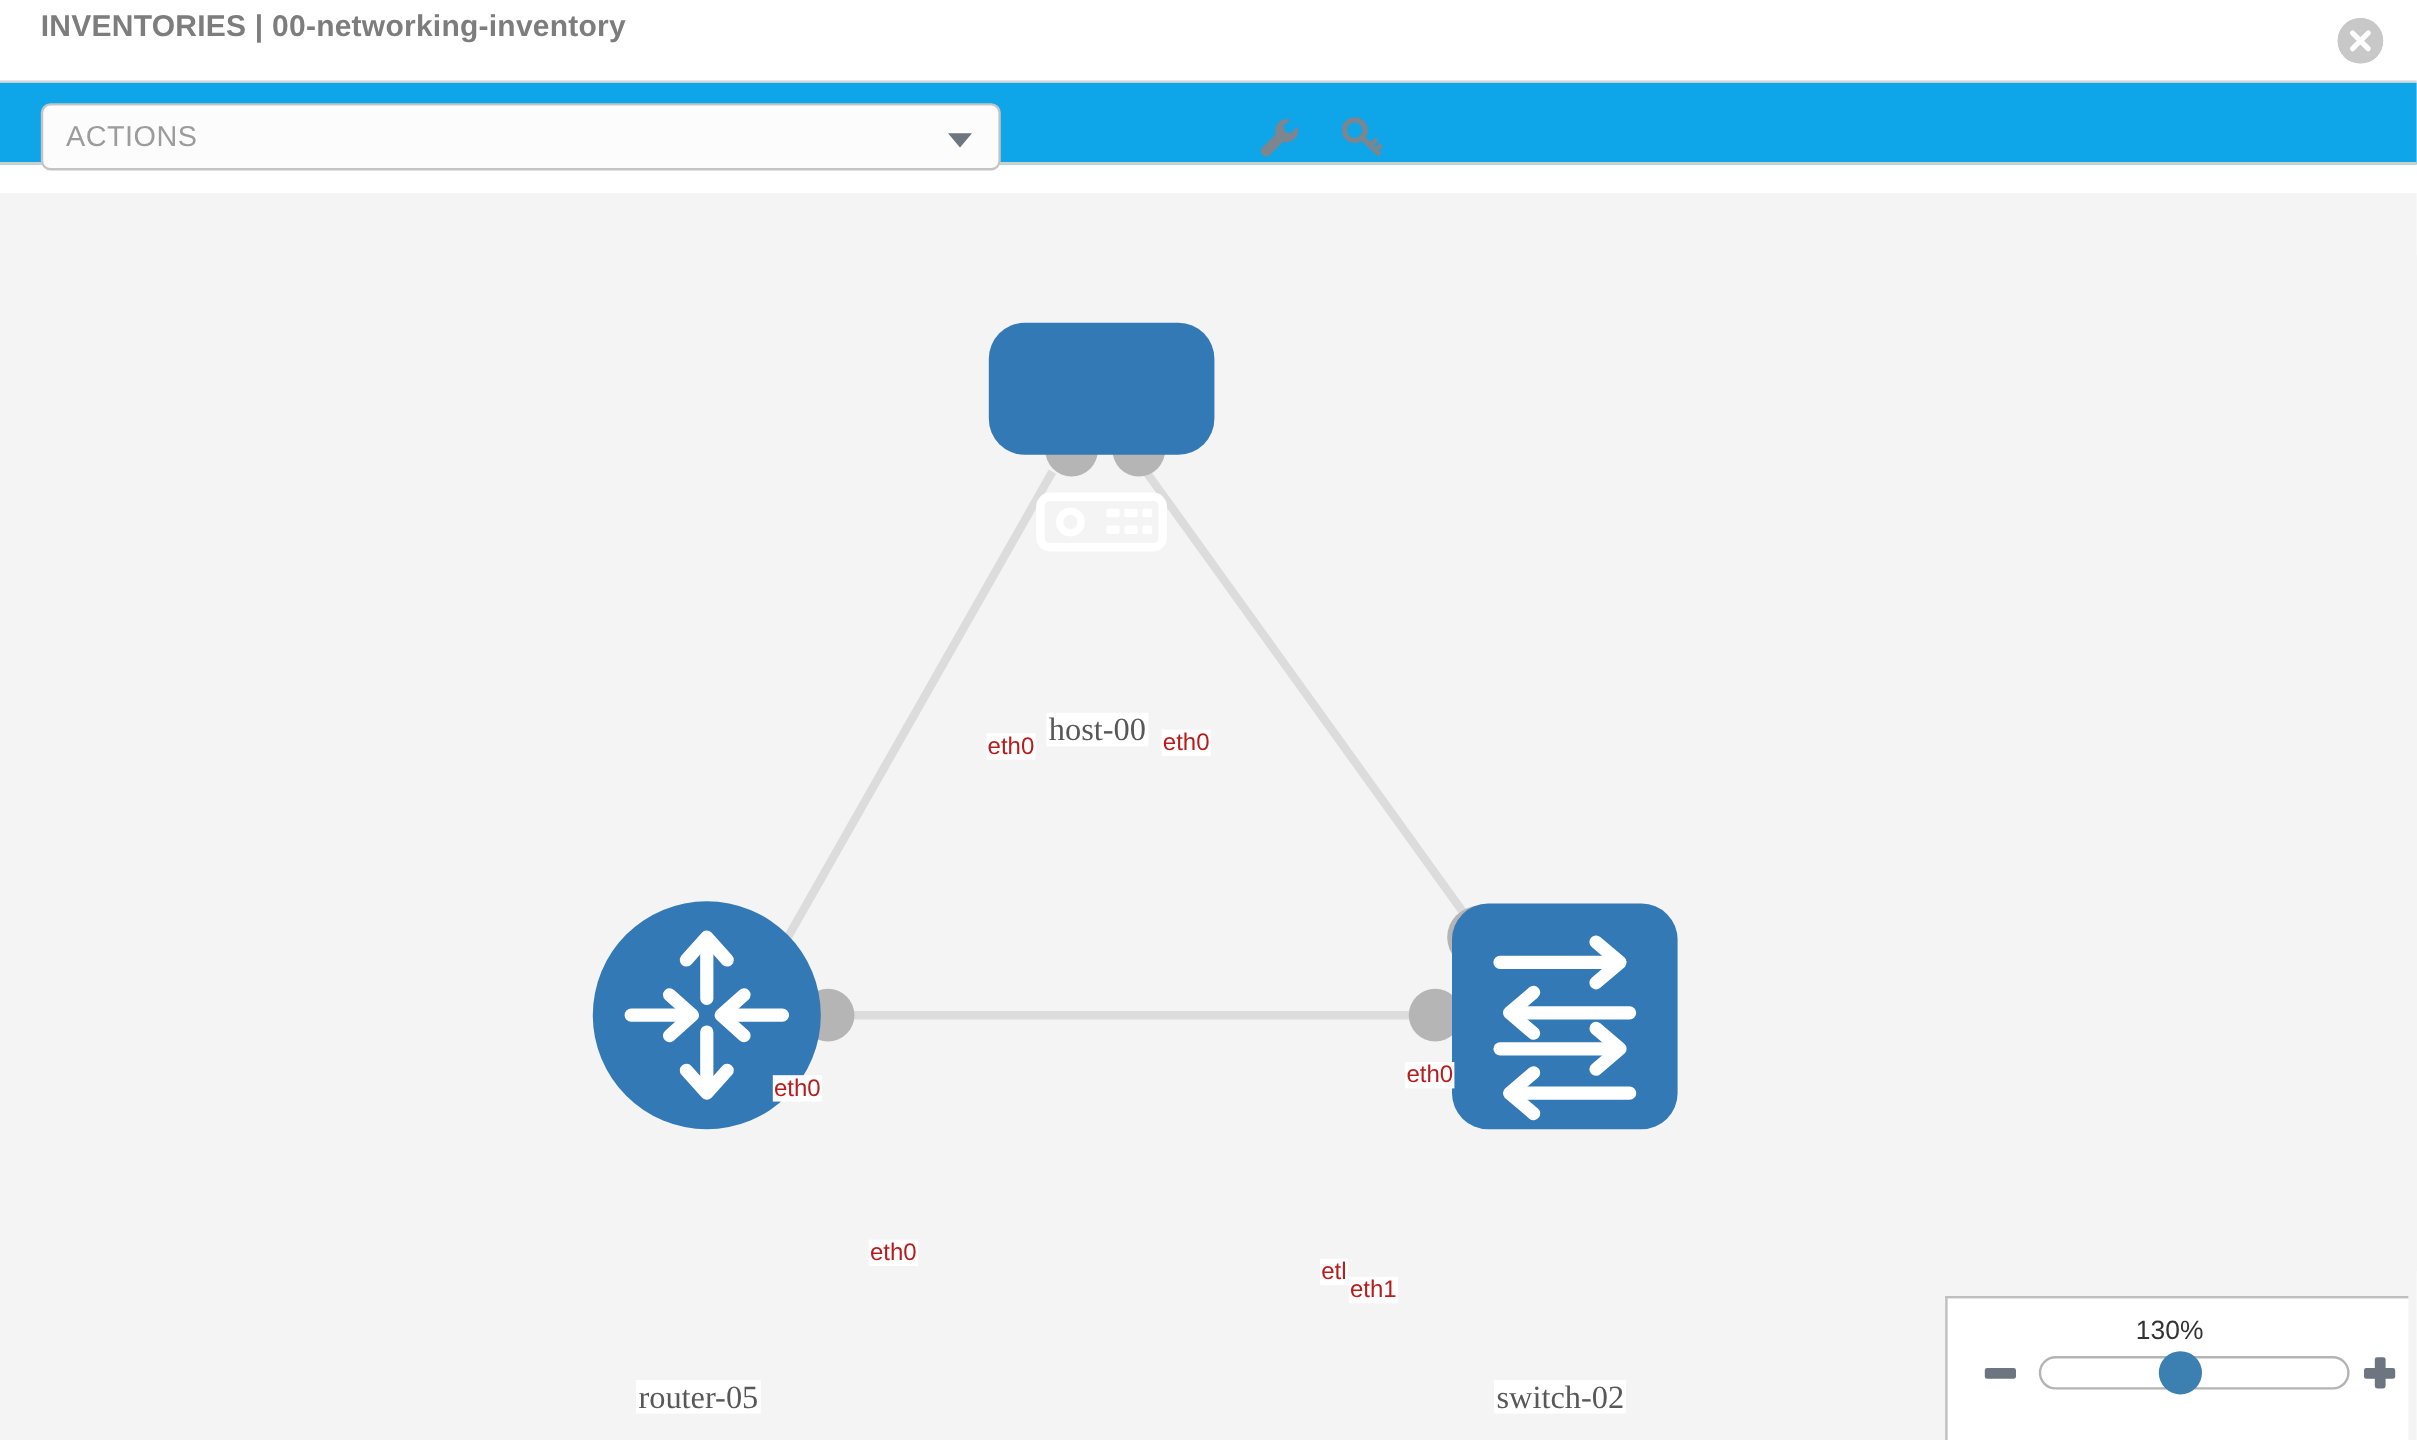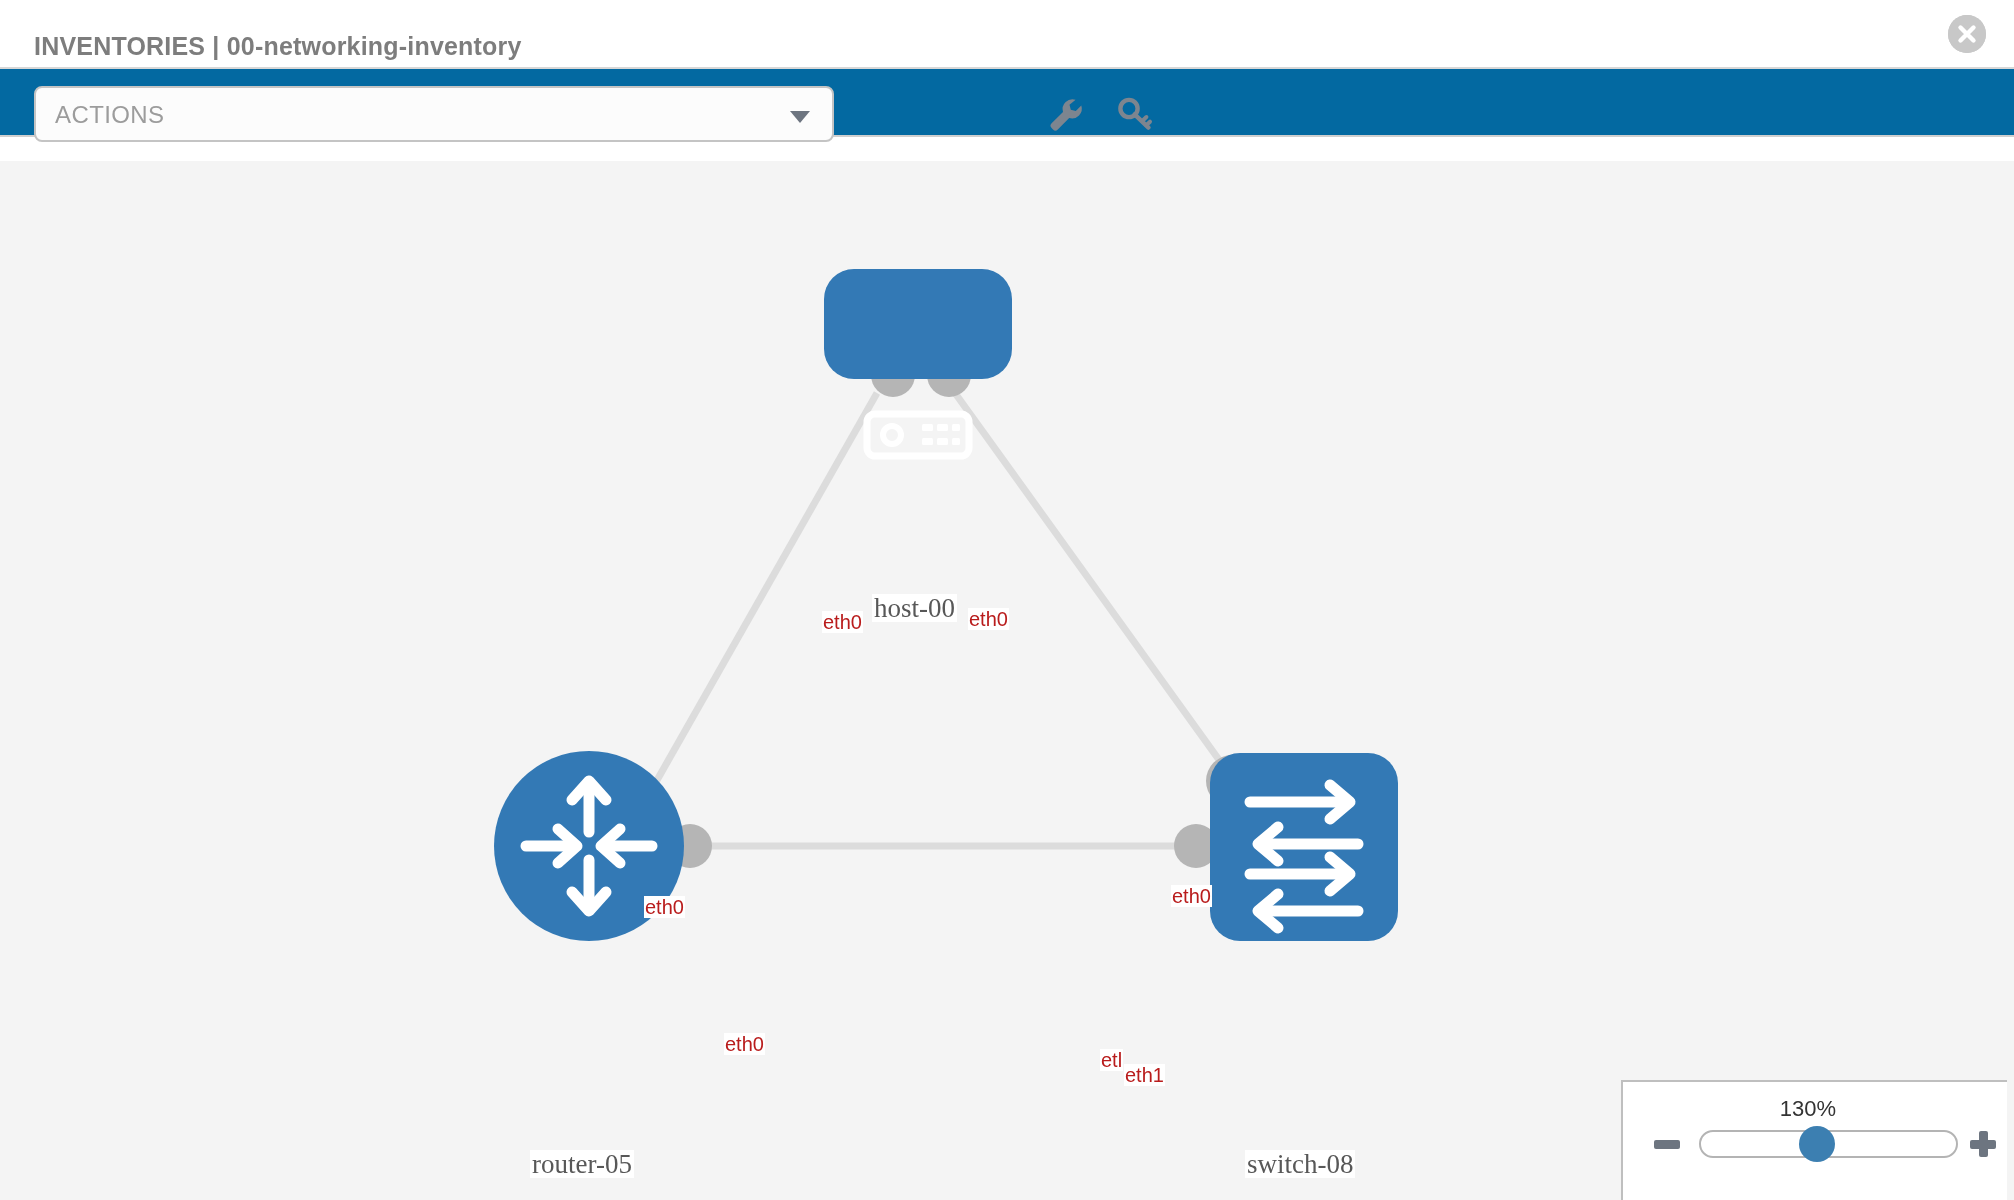--- a/index.html
+++ b/index.html
@@ -24,21 +24,21 @@
     position: absolute;
     top: 0; left: 0;
     width: 2014px;
     height: 69px;
     background: #ffffff;
     border-bottom: 2px solid #d7d7d7;
   }
   .header-title {
     position: absolute;
     left: 34px;
-    top: 32px;
+    top: 8px;
     font-size: 25px;
     font-weight: bold;
     color: #7d7d7d;
     letter-spacing: 0.2px;
     white-space: nowrap;
   }
   .close-btn {
     position: absolute;
     right: 28px;
     top: 15px;
@@ -49,21 +49,21 @@
     cursor: pointer;
   }
   .close-btn svg { display: block; }
 
   
   .toolbar {
     position: absolute;
     top: 69px; left: 0;
     width: 2014px;
     height: 68px;
-    background: #0369a1;
+    background: #0ea5e9;
     border-bottom: 2px solid #cfcfcf;
   }
   .actions-select {
     position: absolute;
     left: 34px;
     top: 17px;
     width: 800px;
     height: 56px;
     background: #fcfcfc;
     border: 2px solid #c4c4c4;
@@ -339,21 +339,21 @@
           <path d="M1330 696 L1350 713 L1330 730"></path>
 
           <path d="M1358 750 L1260 750"></path>
           <path d="M1278 733 L1258 750 L1278 767"></path>
         </g>
       </g>
     </svg>
 
     <div class="node-label" style="left:872px; top:433px;">host-00</div>
     <div class="node-label" style="left:530px; top:989px;">router-05</div>
-    <div class="node-label" style="left:1245px; top:989px;">switch-08</div>
+    <div class="node-label" style="left:1245px; top:989px;">switch-02</div>
 
     <div class="iface-label" style="left:822px; top:450px;">eth0</div>
     <div class="iface-label" style="left:968px; top:447px;">eth0</div>
 
     <div class="iface-label" style="left:644px; top:735px;">eth0</div>
     <div class="iface-label" style="left:1171px; top:724px;">eth0</div>
 
     <div class="iface-label" style="left:724px; top:872px;">eth0</div>
     <div class="iface-label" style="left:1100px; top:888px;">etl</div>
     <div class="iface-label" style="left:1124px; top:903px;">eth1</div>

